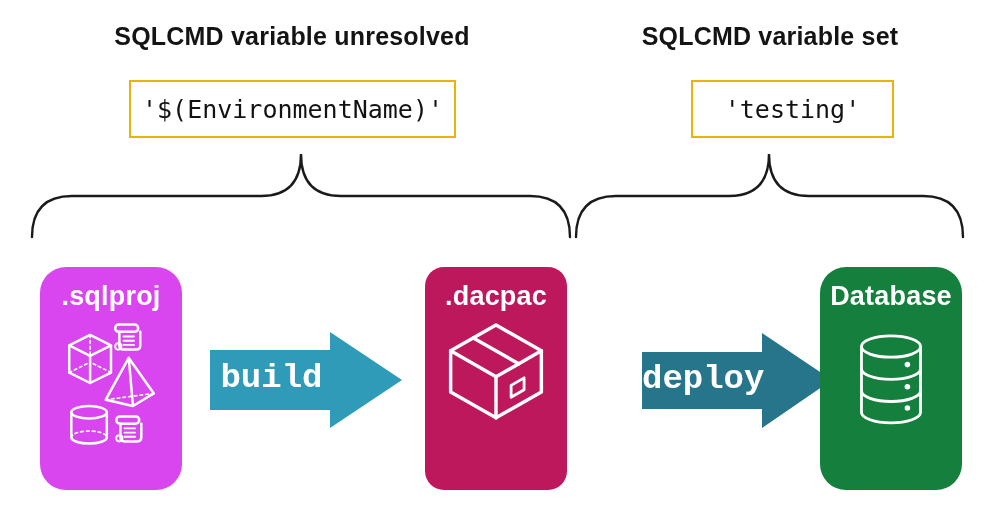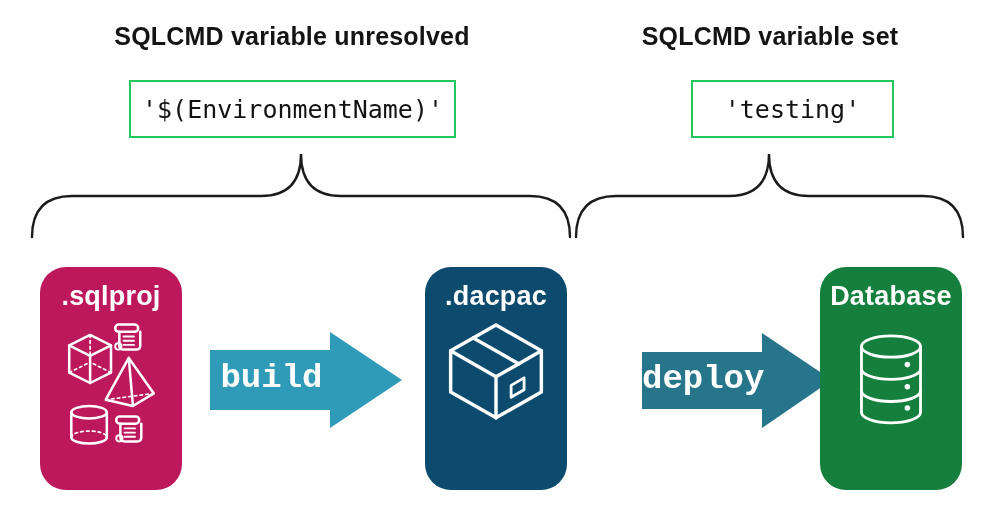--- a/index.html
+++ b/index.html
@@ -4,33 +4,33 @@
 <style>
   html,body{margin:0;padding:0;background:#ffffff;}
   body{font-family:"Liberation Sans",sans-serif;}
   .stage{position:relative;width:1000px;height:522px;background:#ffffff;overflow:hidden;}
 
   .heading{position:absolute;top:22px;font-size:25px;font-weight:700;color:#141414;
            text-align:center;letter-spacing:.2px;}
   .heading.left{left:92px;width:400px;}
   .heading.right{left:575px;width:390px;}
 
-  .codebox{position:absolute;top:80px;height:58px;border:2px solid #22c55e;background:#ffffff;
+  .codebox{position:absolute;top:80px;height:58px;border:2px solid #eab308;background:#ffffff;
            display:flex;align-items:center;justify-content:center;box-sizing:border-box;}
   .codebox.left{left:129px;width:327px;}
   .codebox.right{left:691px;width:203px;}
   .codebox .code{font-family:"DejaVu Sans Mono",monospace;font-size:25px;color:#121212;}
 
   .braces{position:absolute;left:0;top:0;width:1000px;height:522px;pointer-events:none;}
 
   .card{position:absolute;top:267px;width:142px;height:223px;border-radius:26px;
         display:flex;flex-direction:column;align-items:center;}
   .card .card-label{margin-top:14px;font-size:27px;font-weight:700;color:#ffffff;letter-spacing:.2px;}
-  .card.sqlproj{left:40px;background:#be185d;}
-  .card.dacpac{left:425px;background:#0c4a6e;}
+  .card.sqlproj{left:40px;background:#d946ef;}
+  .card.dacpac{left:425px;background:#be185d;border-radius:19px;}
   .card.database{left:820px;background:#15803d;}
   .card svg{margin-top:8px;}
 
   .arrow{position:absolute;}
   .arrow.build{left:210px;top:332px;width:192px;height:96px;}
   .arrow.deploy{left:600px;top:333px;width:190px;height:95px;margin-left:42px;}
   .arrow svg{position:absolute;left:0;top:0;}
   .arrow .arrow-label{position:absolute;left:0;top:50%;transform:translateY(-54%);
         width:64%;text-align:center;font-size:34px;font-weight:700;color:#ffffff;font-family:Liberation Mono, monospace;}
 </style>

